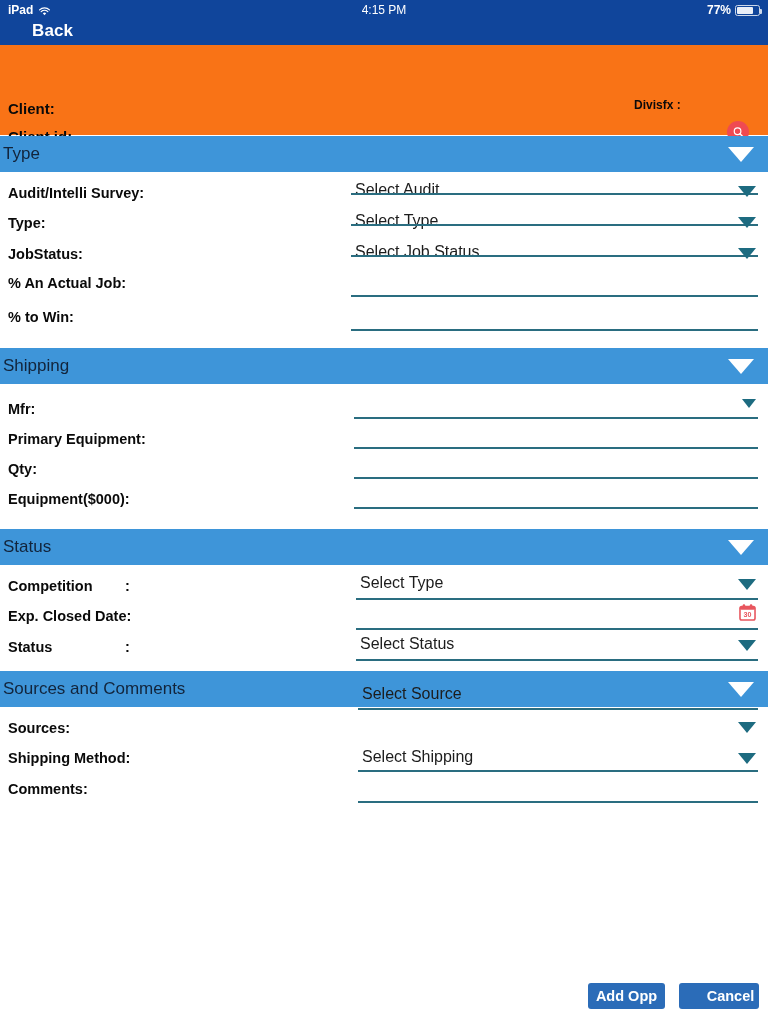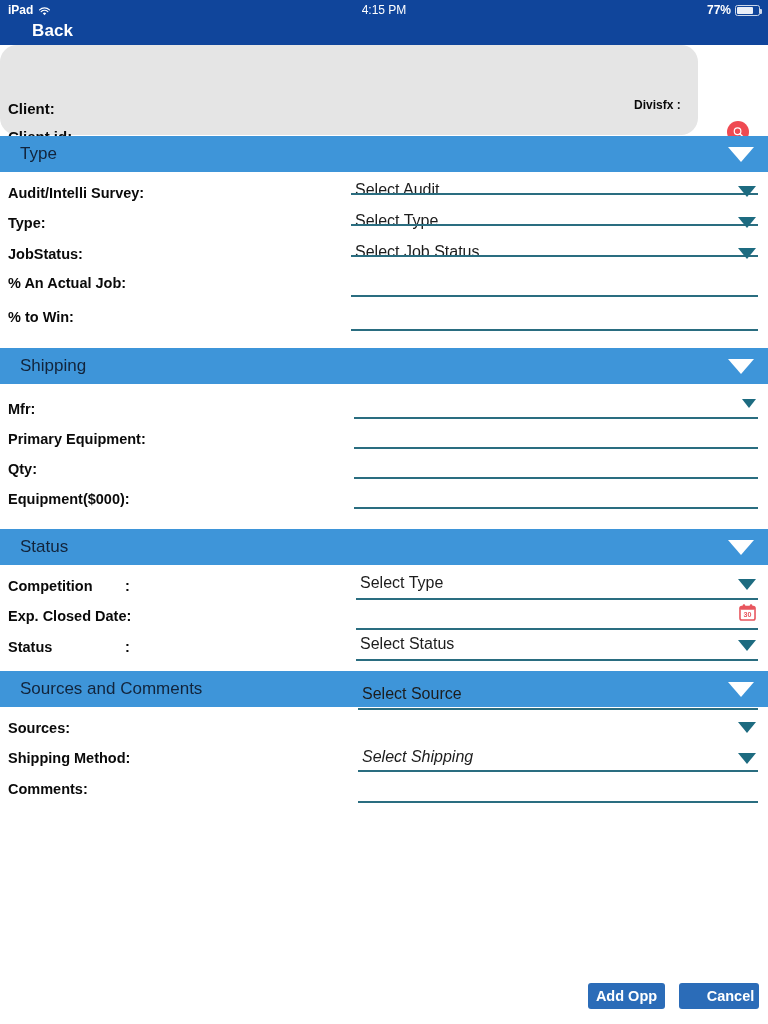--- a/index.html
+++ b/index.html
@@ -35,39 +35,39 @@
   .nav-back {
     position:absolute; left:32px; top:1px; font-size:17px; font-weight:700;
     color:#ffffff; letter-spacing:.1px;
   }
   .nav-title {
     position:absolute; left:0; top:1px; width:768px; text-align:center;
     font-size:17px; font-weight:700; color:#ffffff;
   }
 
   
-  .client-block { position:absolute; top:45px; left:0; width:698px; height:90px; background:#e5e5e5;border-radius:17px; }
+  .client-block { position:absolute; top:45px; left:0; width:768px; height:90px; background:#f97316; }
   .cl-label { position:absolute; left:8px; font-size:15px; font-weight:700; color:#0a0a0a; }
   .cl-1 { top:55px; }  .cl-2 { top:83px; }  .cl-3 { top:108px; }
   .divisfx-label {
     position:absolute; left:634px; top:53px; font-size:12px; font-weight:700; color:#0a0a0a;
   }
   .search-btn {
     position:absolute; left:727px; top:76px; width:22px; height:22px;
     border-radius:50%; background:#ef4a52; display:flex; align-items:center;
     justify-content:center; cursor:pointer;
   }
 
   
   .sec-head {
     position:absolute; left:0; width:768px; height:36px;
     background:#3e95d9; cursor:pointer;
   }
   .sec-head .t {
-    position:absolute; left:20px; top:8px; font-size:17px; font-weight:400; color:#12243b;
+    position:absolute; left:3px; top:8px; font-size:17px; font-weight:400; color:#12243b;
   }
   .sec-head .caret {
     position:absolute; right:14px; top:11px;
     width:0; height:0; border-left:13px solid transparent; border-right:13px solid transparent;
     border-top:15px solid #ffffff;
   }
 
   
   .frow { position:absolute; left:0; width:768px; }
   .flabel { position:absolute; font-size:14.5px; font-weight:700; color:#0a0a0a; left:8px; }
@@ -261,21 +261,21 @@
       <div class="frow">
         <span class="flabel" style="top:720px">Sources:</span>
         <span class="fctrl" style="left:358px; top:685px; width:400px; height:25px;">
           <span class="val">Select Source</span>
           <span class="uline"></span>
         </span>
         <span class="dcaret" style="right:12px; top:722px;"></span>
       </div>
       <div class="frow">
         <span class="flabel" style="top:750px">Shipping Method:</span>
-        <span class="fctrl" style="left:358px; top:748px; width:400px; height:24px;font-style:italic;">
+        <span class="fctrl" style="left:358px; top:748px; width:400px; height:24px;">
           <span class="val">Select Shipping</span>
           <span class="uline"></span>
         </span>
         <span class="dcaret" style="right:12px; top:753px;"></span>
       </div>
       <div class="frow">
         <span class="flabel" style="top:781px">Comments:</span>
         <span class="fctrl" style="left:358px; top:779px; width:400px; height:24px;">
           <span class="val"></span>
           <span class="uline"></span>

